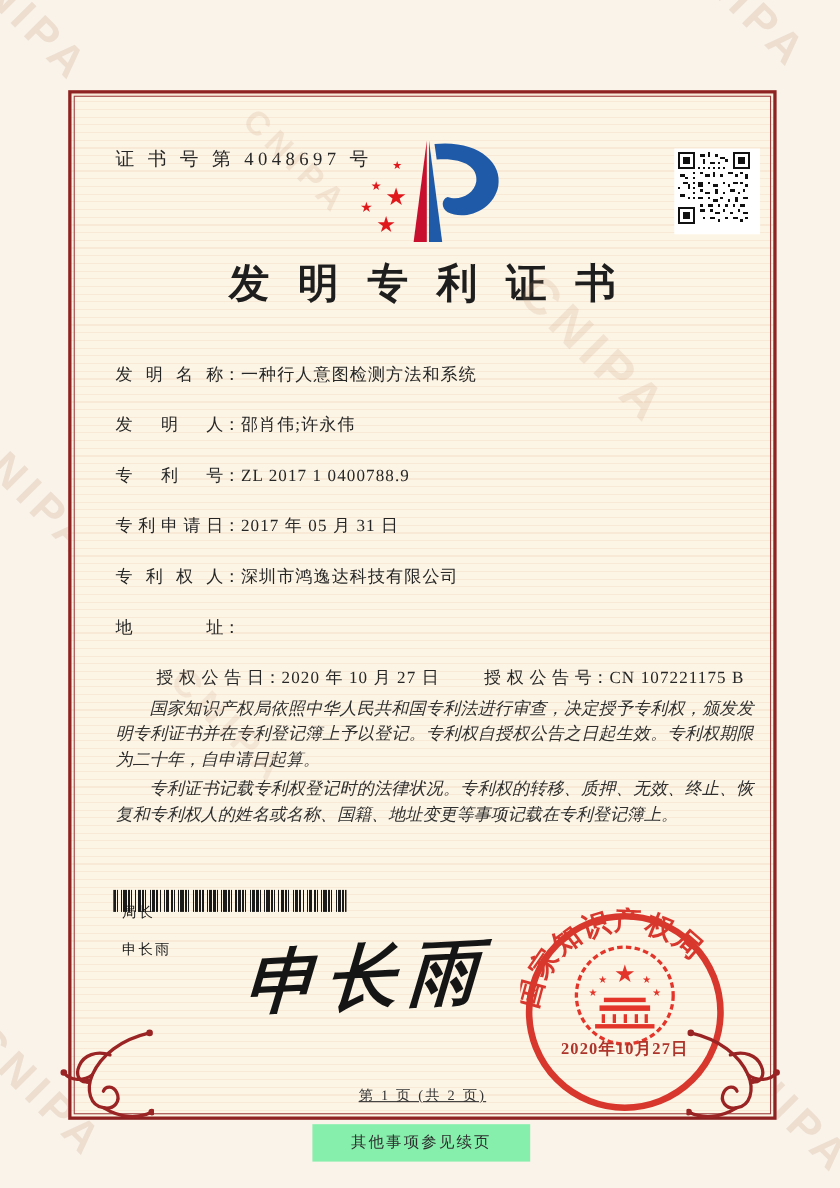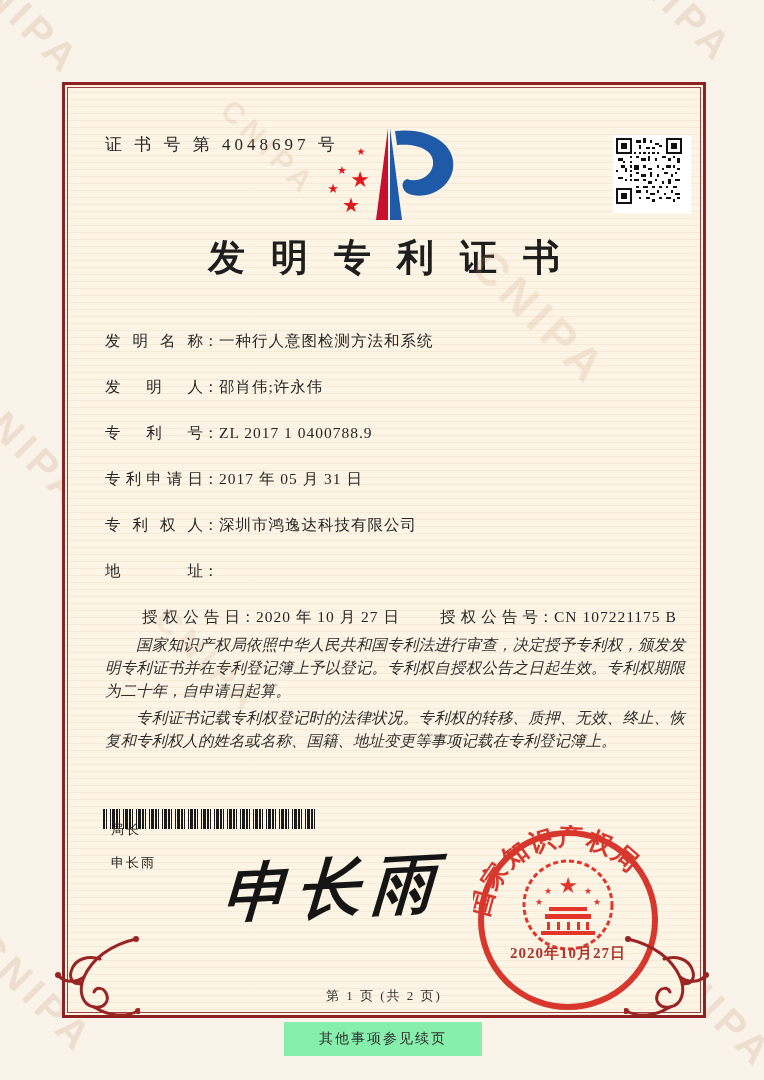--- a/index.html
+++ b/index.html
@@ -94,21 +94,21 @@
   .signer .line2{margin-top:15px;}
   .signature{
     position:absolute;left:158px;top:760px;
     font-size:64px;font-style:italic;font-weight:bold;color:#151515;
     transform:rotate(-3deg) skewX(-6deg);
     letter-spacing:10px;white-space:nowrap;z-index:3;
   }
   .seal{position:absolute;left:408px;top:740px;width:190px;height:190px;z-index:5;opacity:0.92;}
   .page-info{
     position:absolute;left:0;top:902px;width:100%;text-align:center;
-    font-size:13px;color:#333;letter-spacing:2px;
+    font-size:13px;color:#333;letter-spacing:2px;text-decoration:underline;
   }
   
   .orn{position:absolute;width:100px;height:100px;z-index:6;}
   .orn-bl{left:40px;top:925px;}
   .orn-br{left:624px;top:925px;transform:scaleX(-1);}
   .continuation{
     position:absolute;left:284px;top:1022px;width:198px;height:34px;
     background:#86efac;display:flex;align-items:center;justify-content:center;
     z-index:4;
   }

